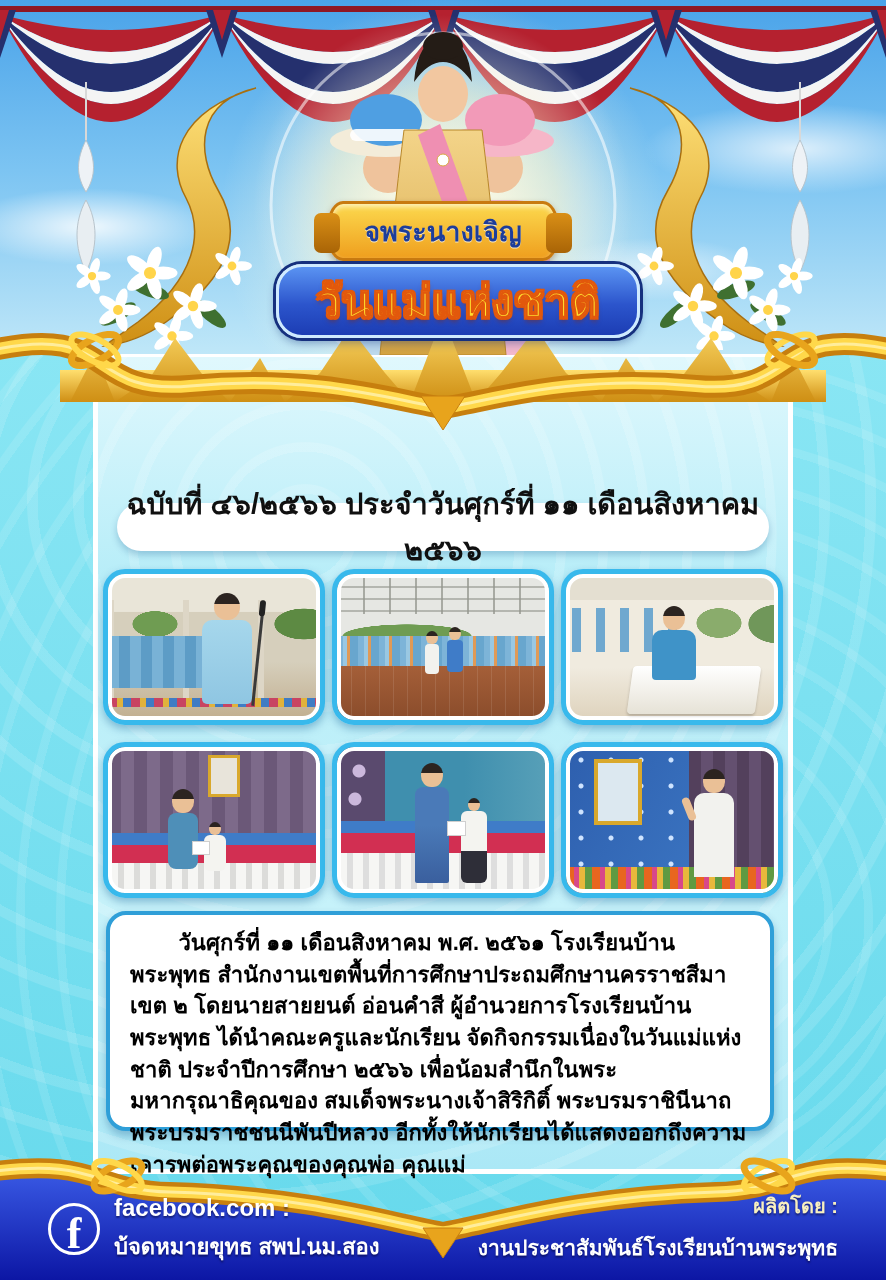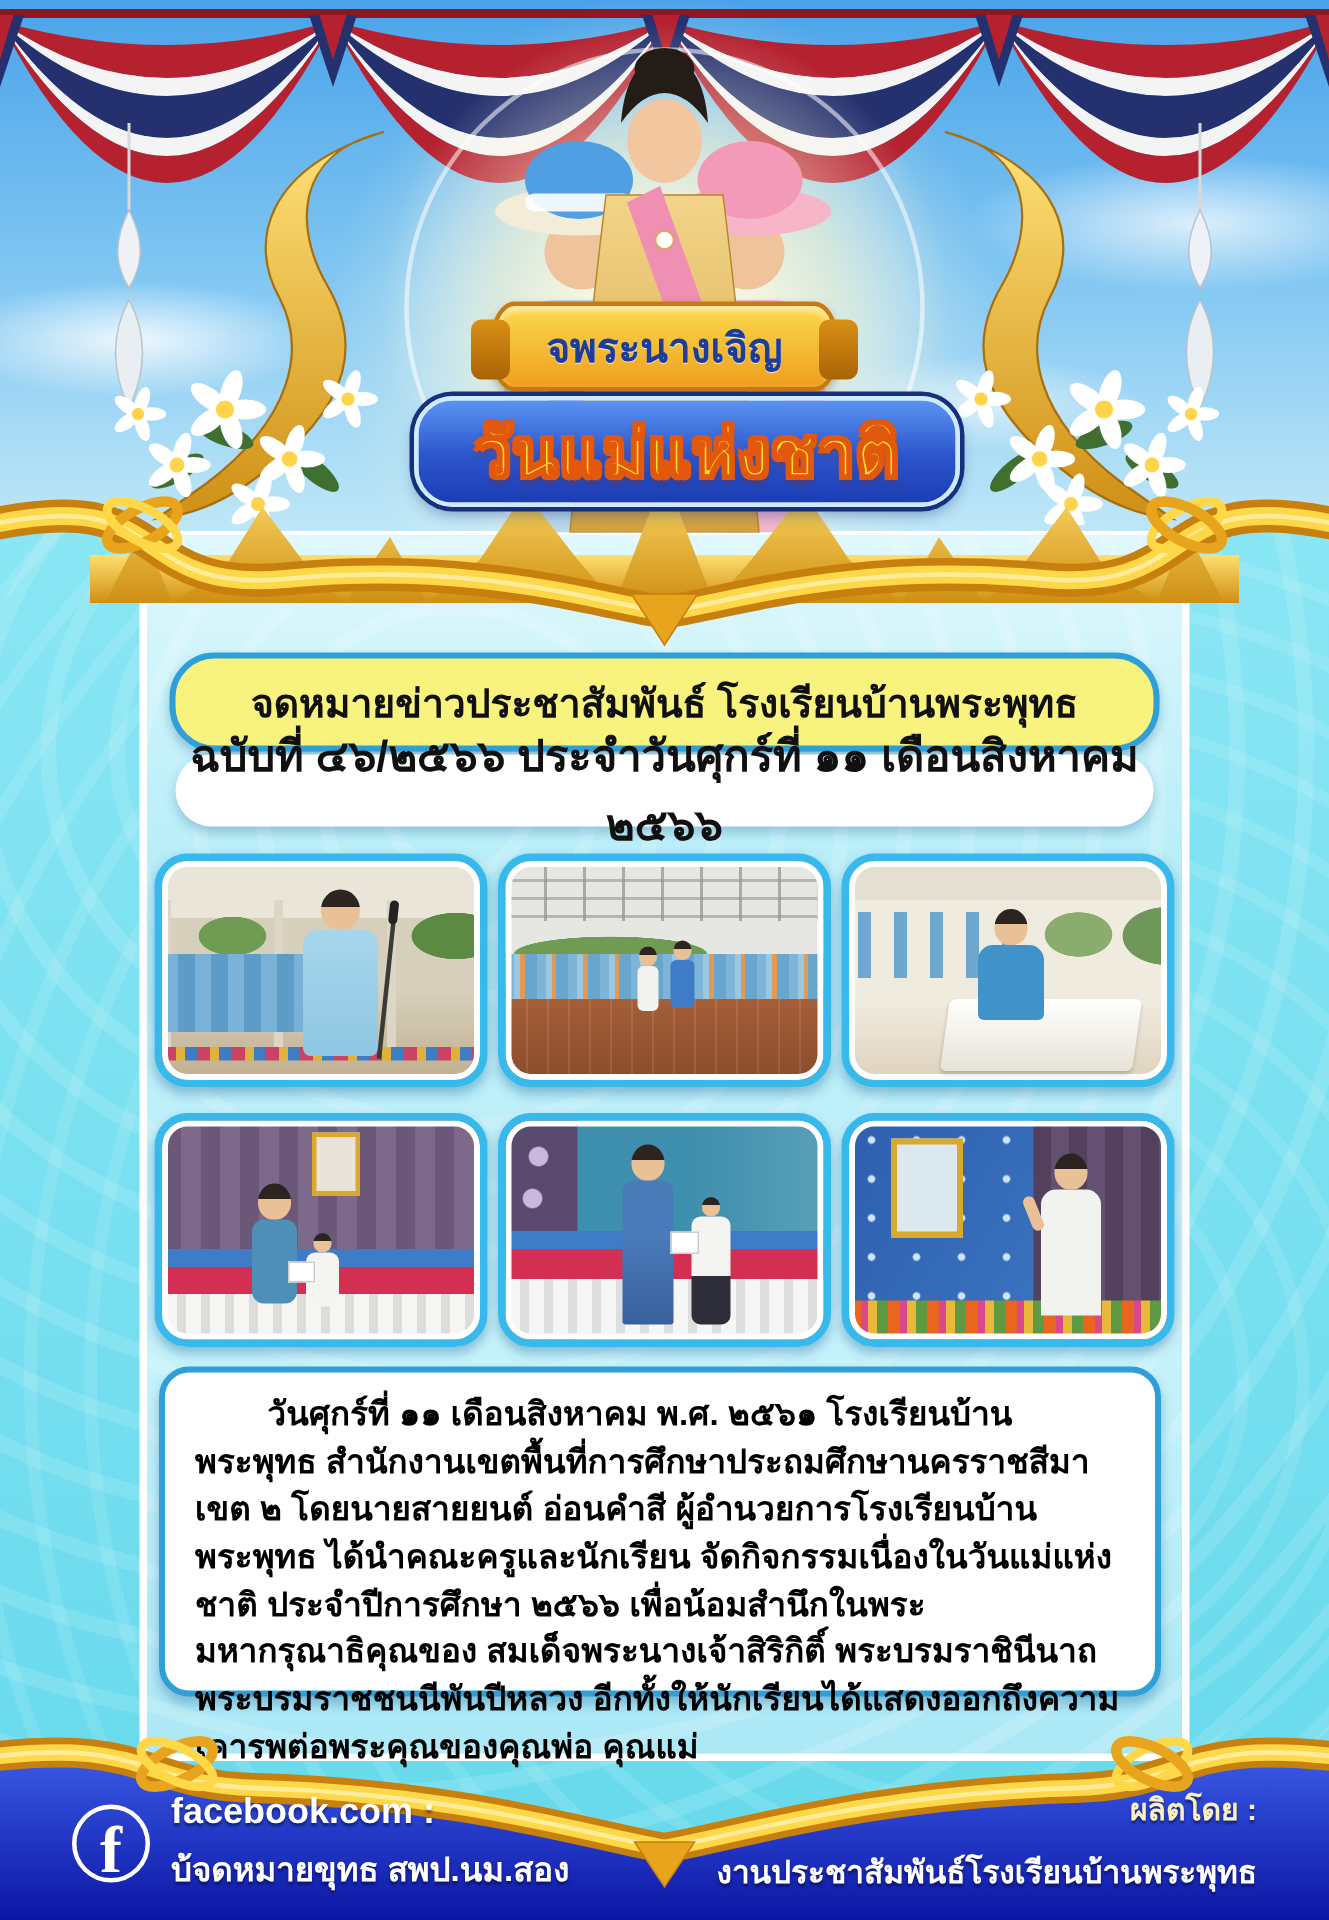--- a/index.html
+++ b/index.html
@@ -184,23 +184,20 @@
   .credit-label{font-size:20px;font-weight:700;color:#f8f0c0;text-shadow:0 2px 2px rgba(0,0,40,.5);margin-bottom:9px;}
   .credit-value{font-size:21px;font-weight:700;color:#ffffff;text-shadow:0 2px 2px rgba(0,0,40,.5);}
 </style>
 </head>
 <body>
 
 <div class="poster">
 
   <div class="content">
     <div class="inner-panel">
-      <div class="pill yellow">
-        <span>จดหมายข่าวประชาสัมพันธ์  โรงเรียนบ้านพระพุทธ</span>
-      </div>
       <div class="pill white">
         <span>ฉบับที่ ๔๖/๒๕๖๖  ประจำวันศุกร์ที่ ๑๑ เดือนสิงหาคม ๒๕๖๖</span>
       </div>
 
       <div class="photo-grid">
         <figure class="photo p1" title="director-speaking-at-microphone">
           <span class="fig fig-a head"></span>
           <span class="fig fig-b"></span>
         </figure>
         <figure class="photo p2" title="students-assembly-in-hall">

